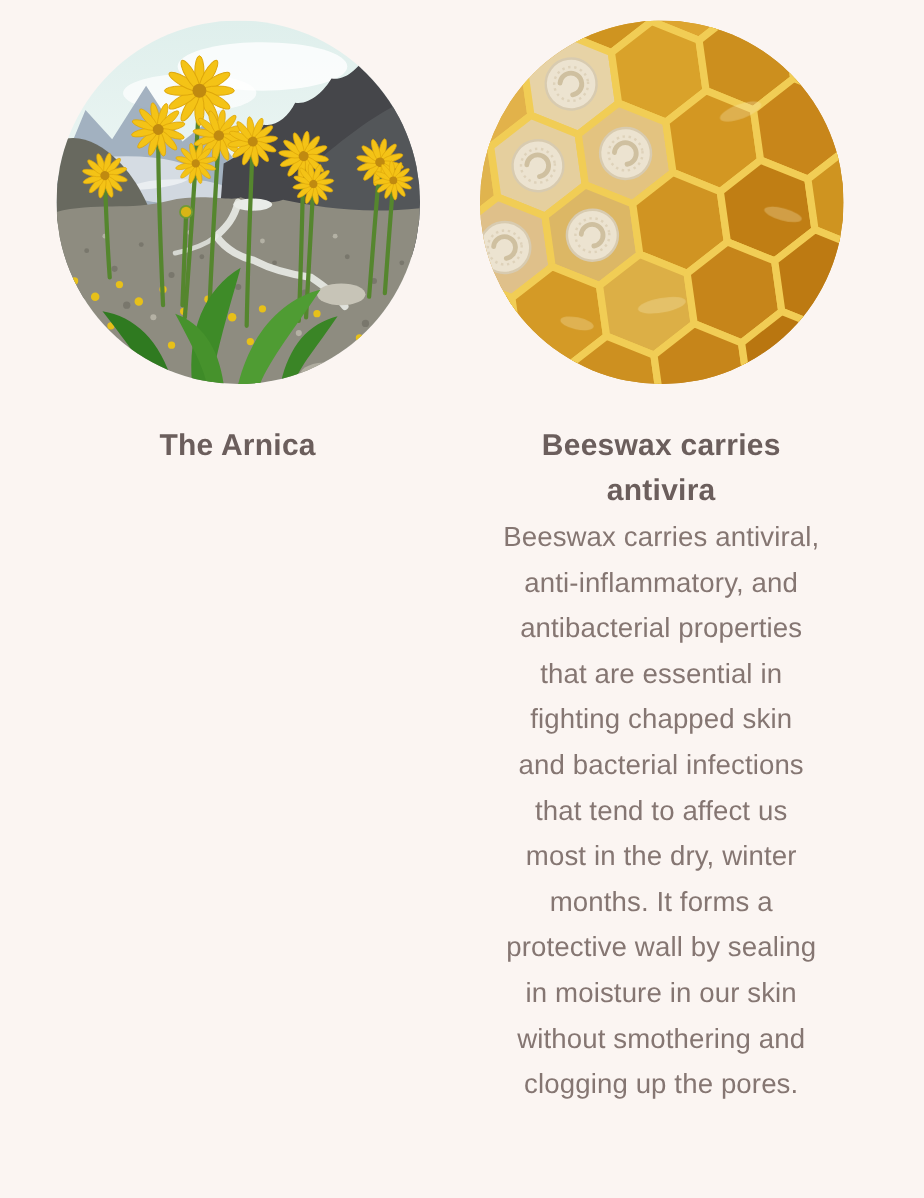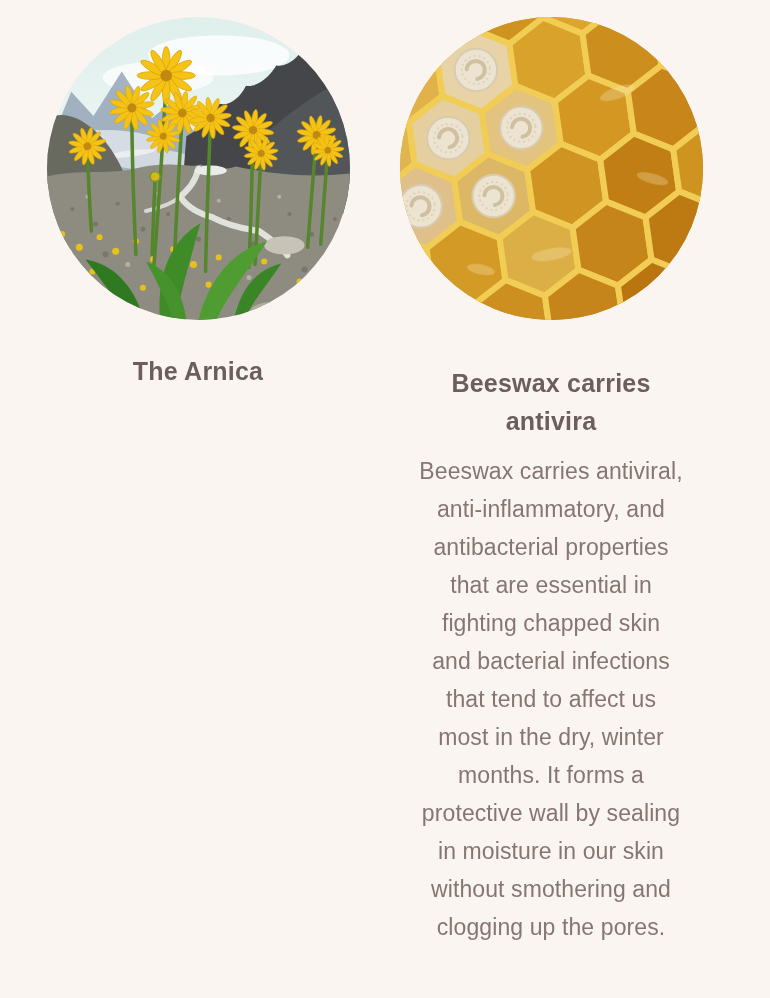--- a/index.html
+++ b/index.html
@@ -17,21 +17,21 @@
     display: flex;
     padding-top: 17px;
     width: 770px;
   }
   .col {
     display: flex;
     flex-direction: column;
     align-items: center;
   }
   .col-left  { width: 396px; }
-  .col-right { width: 310px; gap: 12px; }
+  .col-right { width: 310px; }
   .circle-img {
     width: 303px;
     height: 303px;
     border-radius: 50%;
     overflow: hidden;
     flex: 0 0 auto;
   }
   .circle-img svg {
     display: block;
     width: 100%;

